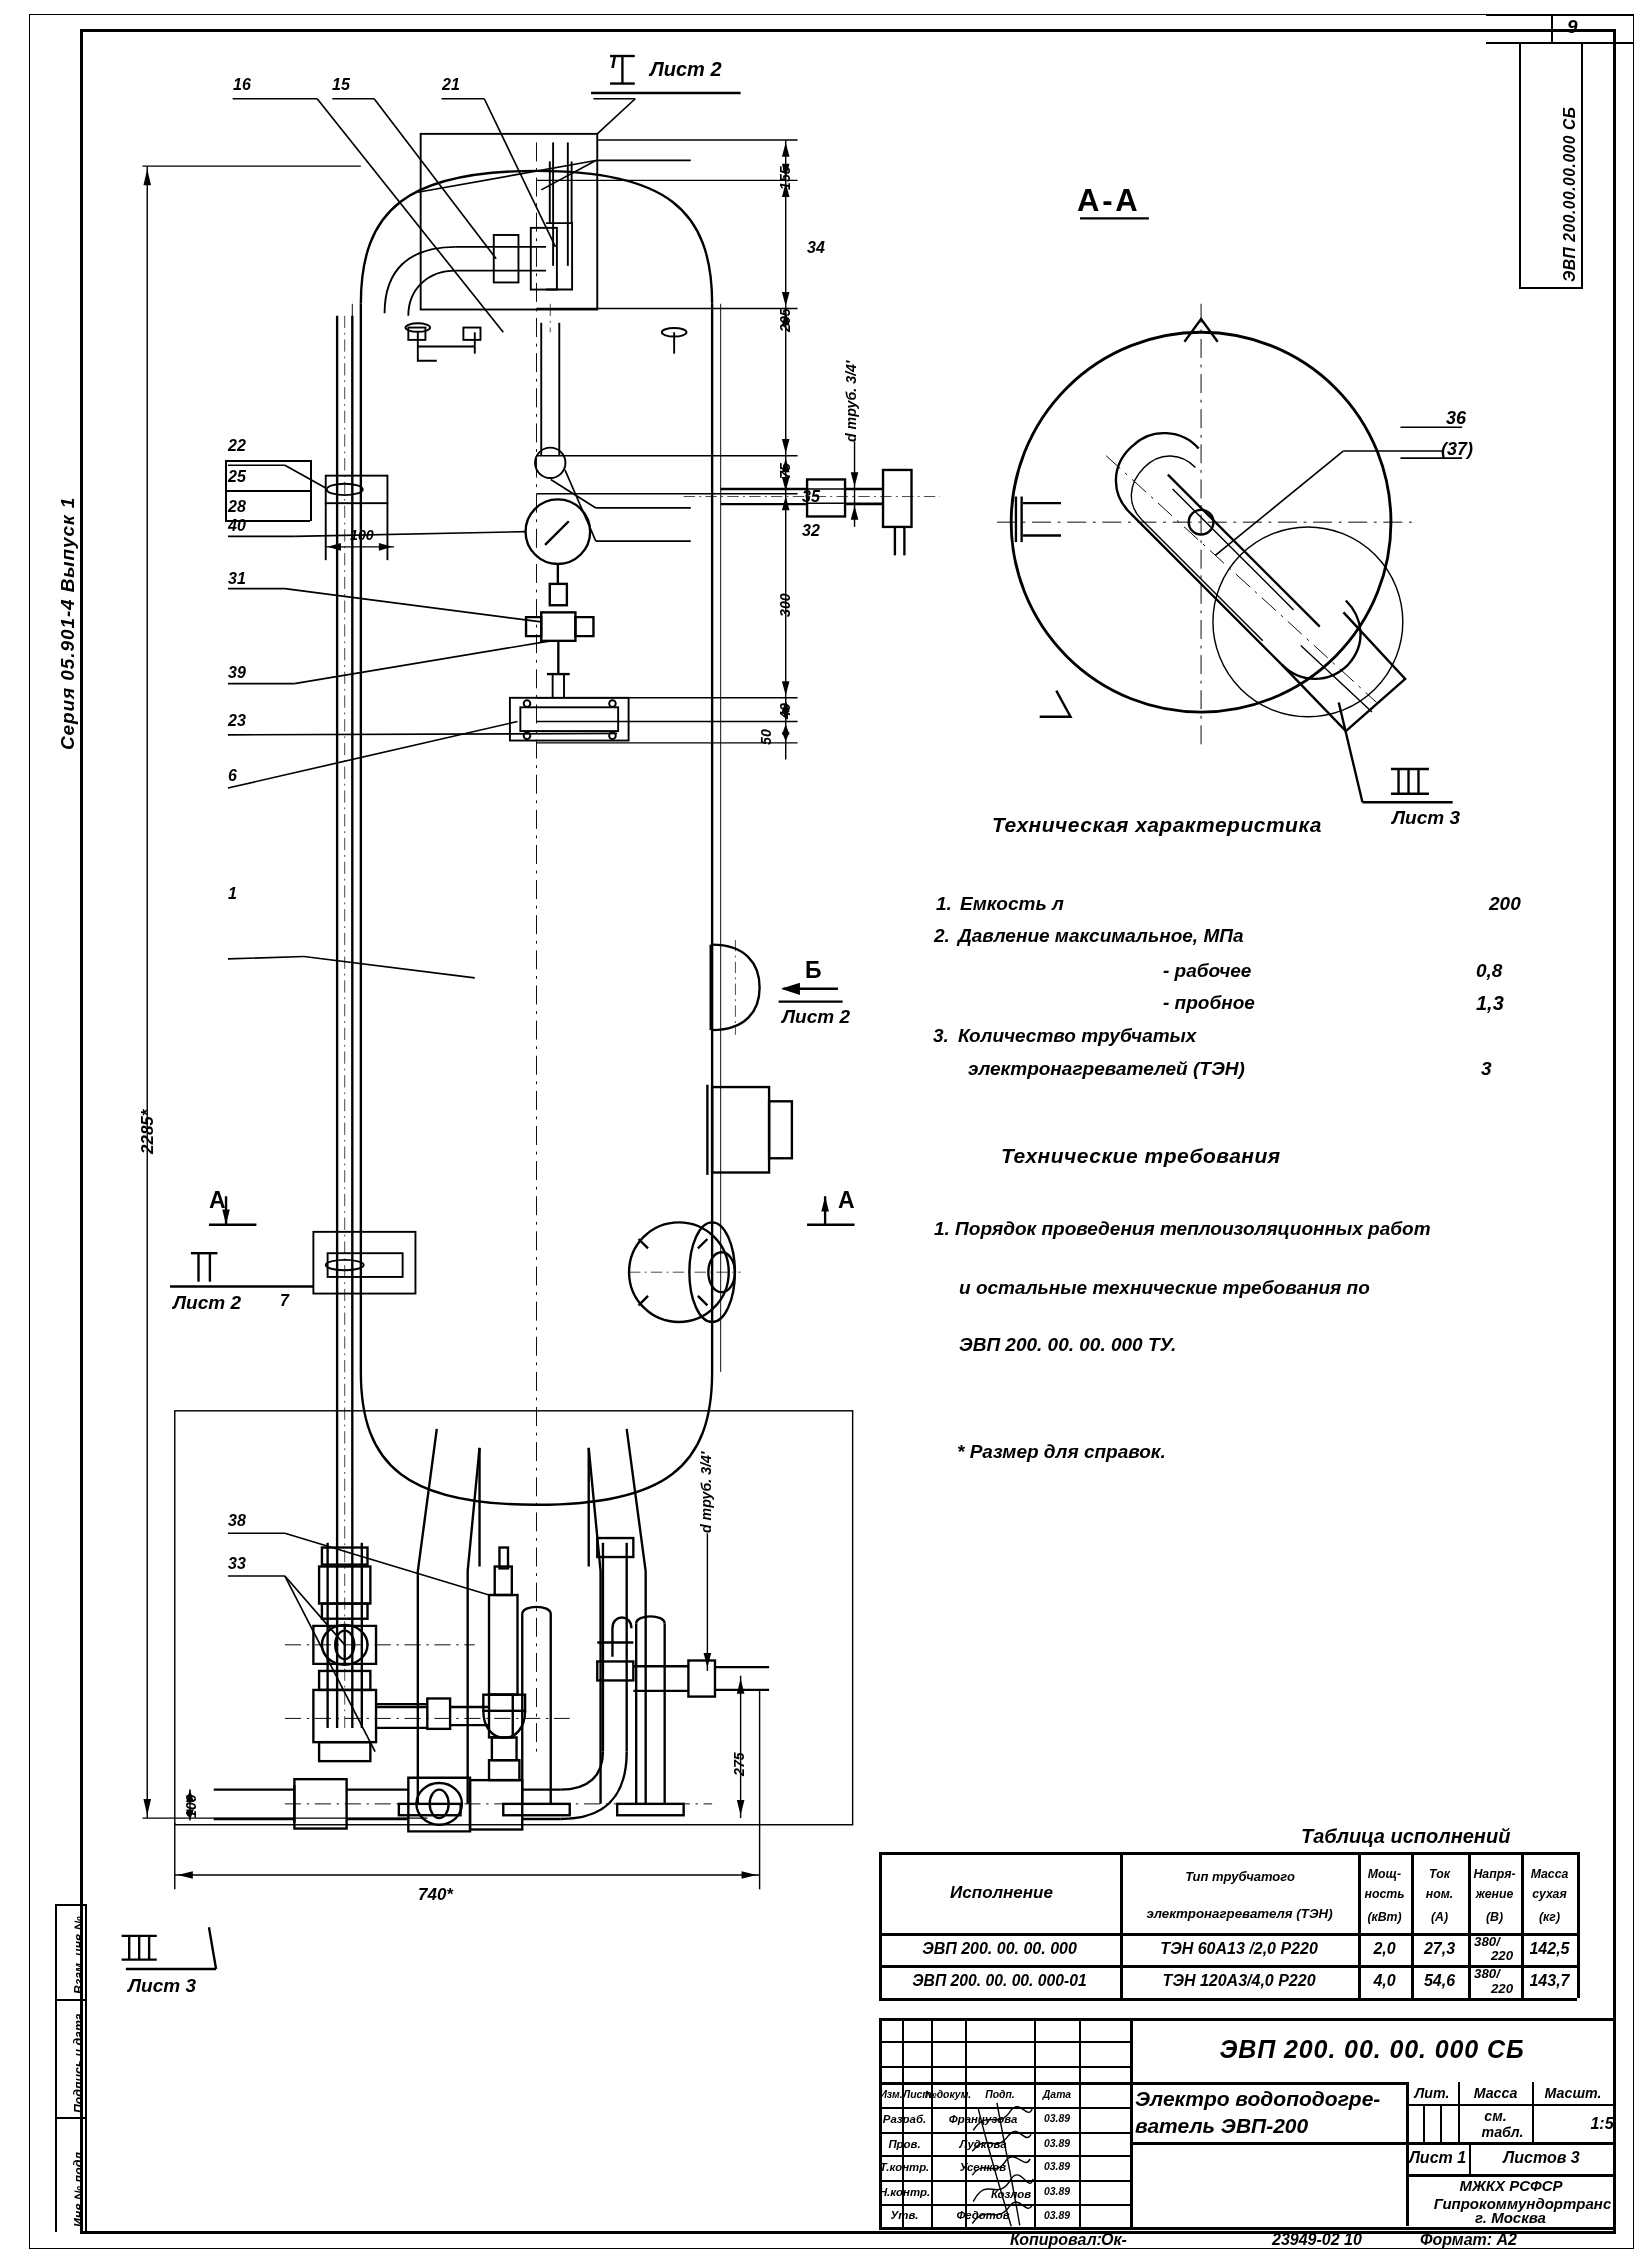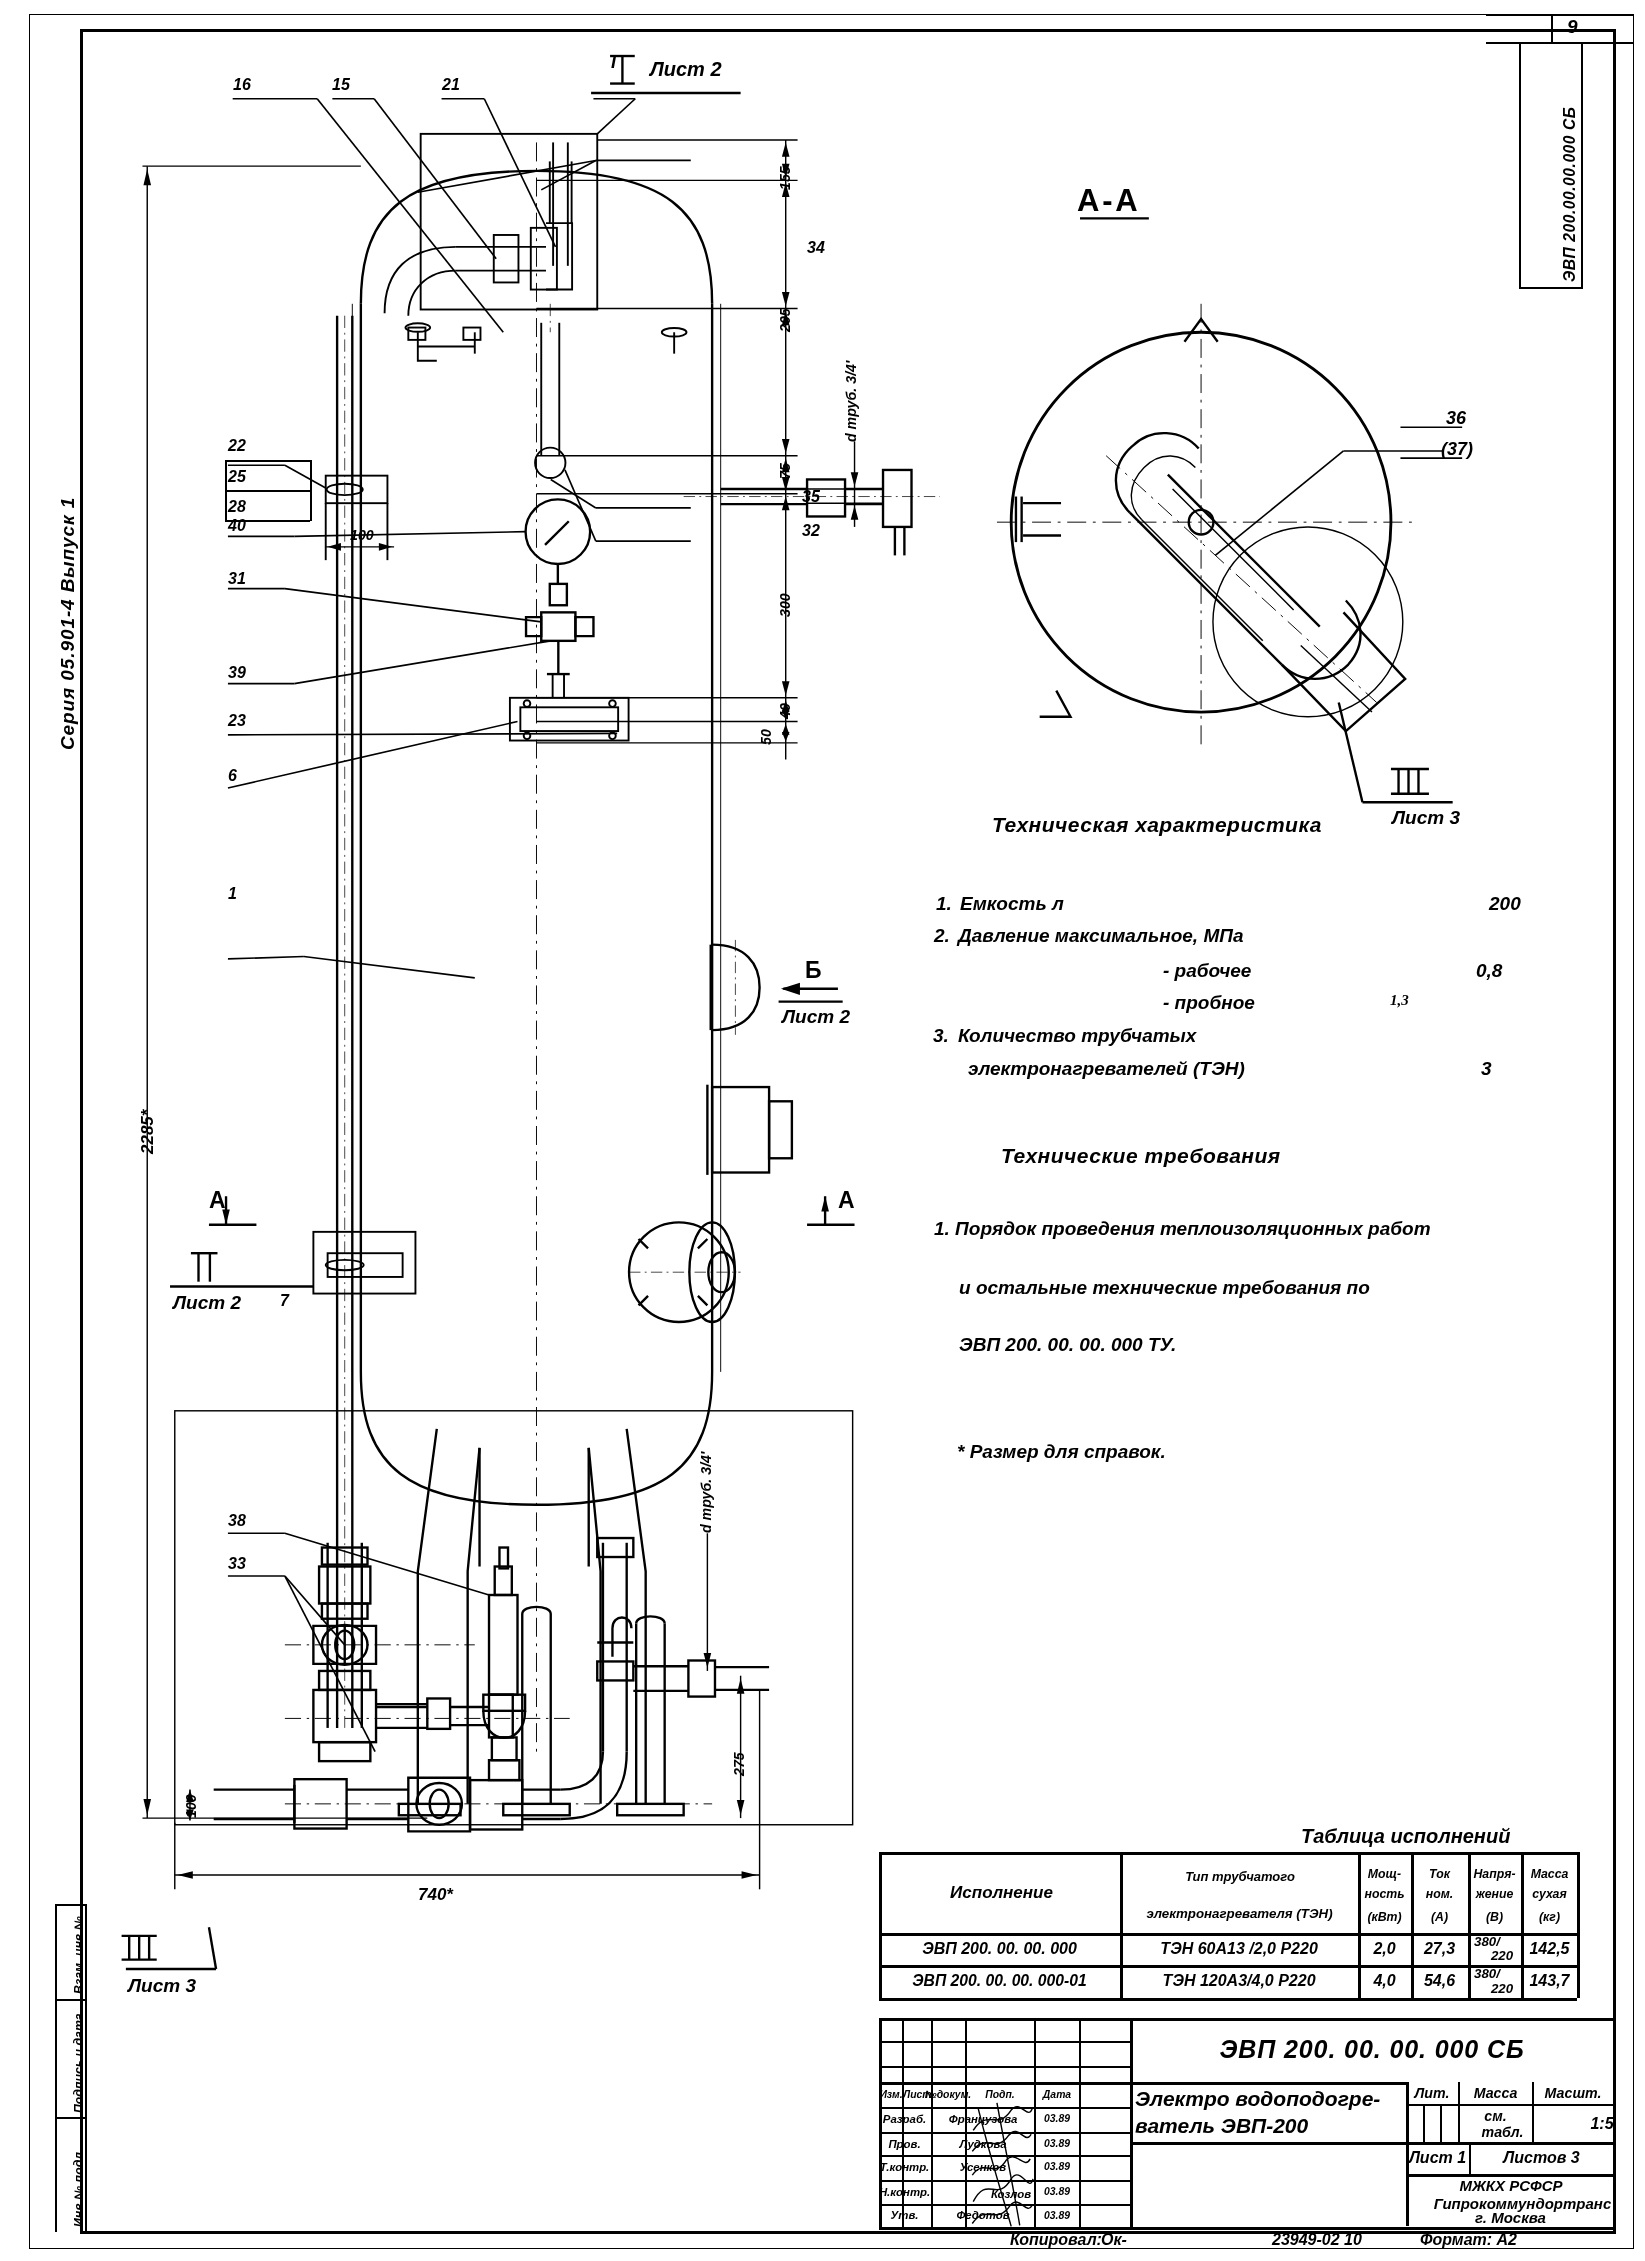--- a/index.html
+++ b/index.html
@@ -586,21 +586,21 @@
   <div class="txt" style="left:960px;top:893px;font-size:19px;">Емкость  л</div>
   <div class="txt" style="left:1469px;top:893px;font-size:19px;margin-left:20px;">200</div>
 
   <div class="txt" style="left:934px;top:925px;font-size:19px;">2.</div>
   <div class="txt" style="left:958px;top:925px;font-size:19px;">Давление максимальное, МПа</div>
 
   <div class="txt" style="left:1163px;top:960px;font-size:19px;">- рабочее</div>
   <div class="txt" style="left:1476px;top:960px;font-size:19px;">0,8</div>
 
   <div class="txt" style="left:1163px;top:992px;font-size:19px;">- пробное</div>
-  <div class="txt" style="left:1390px;top:992px;font-size:15px;font-family:Liberation Serif, serif;">1,3</div>
+  <div class="txt" style="left:1476px;top:992px;font-size:20px;">1,3</div>
 
   <div class="txt" style="left:933px;top:1025px;font-size:19px;">3.</div>
   <div class="txt" style="left:958px;top:1025px;font-size:19px;">Количество  трубчатых</div>
 
   <div class="txt" style="left:968px;top:1058px;font-size:19px;">электронагревателей (ТЭН)</div>
   <div class="txt" style="left:1481px;top:1058px;font-size:19px;">3</div>
 
   <div class="txt" style="left:1001px;top:1144px;font-size:21px;letter-spacing:0.5px;">Технические требования</div>
   <div class="txt" style="left:934px;top:1218px;font-size:19px;">1. Порядок проведения теплоизоляционных работ</div>
   <div class="txt" style="left:959px;top:1277px;font-size:19px;">и остальные технические требования  по</div>

